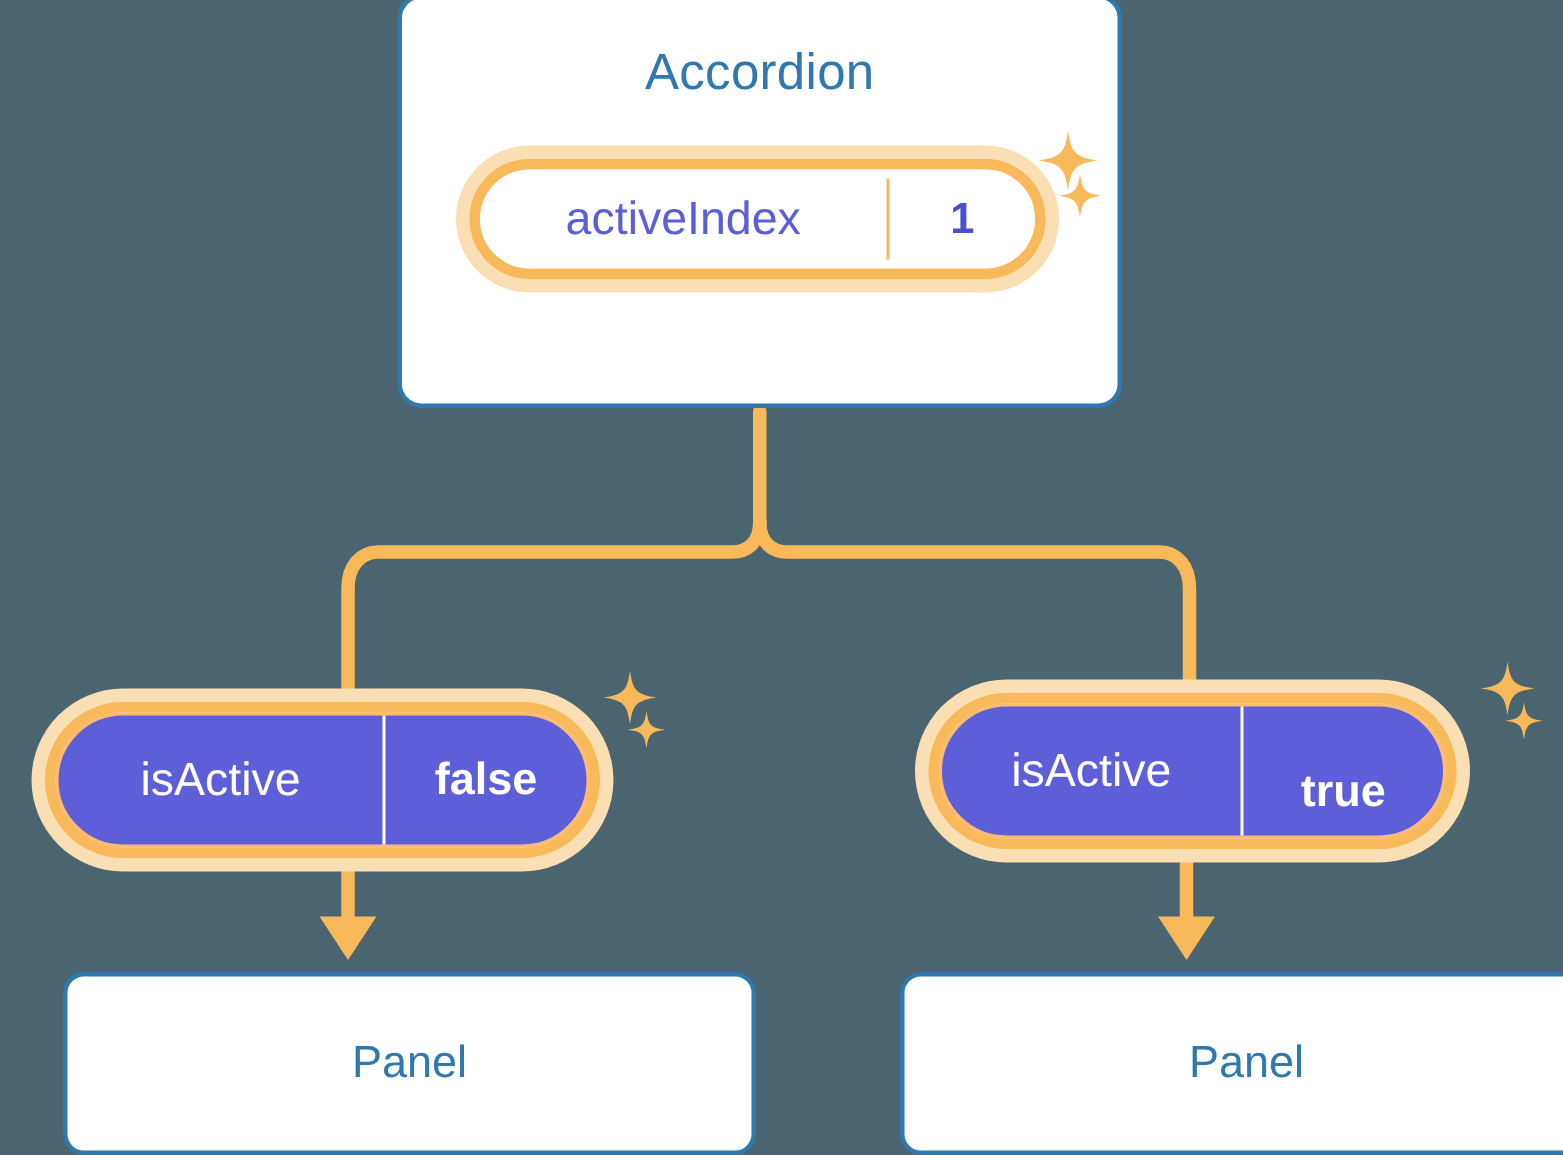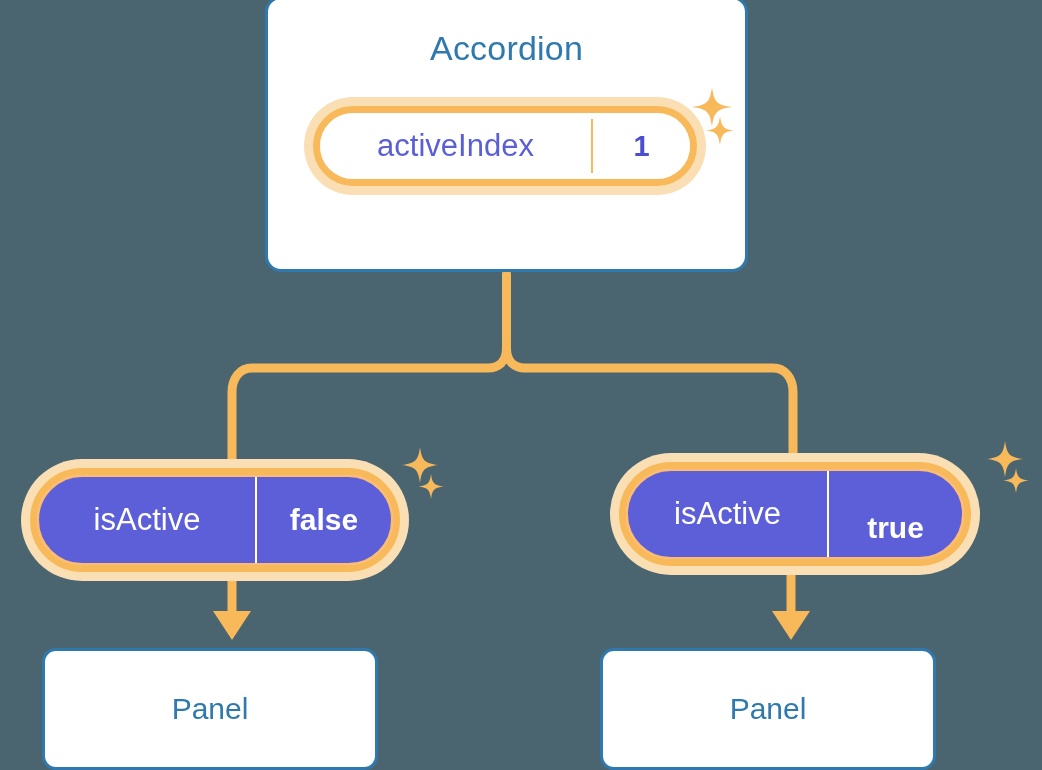--- a/index.html
+++ b/index.html
@@ -23,21 +23,21 @@
     border-radius:14px;
     box-sizing:border-box;
   }
   #accordion-card{ left:265px; top:-4px; width:483px; height:276px; border-radius:16px;}
   #accordion-title{
     position:absolute; left:0; top:30px; width:100%;
     text-align:center;
     font-size:34px; color:#2f79ae; letter-spacing:.2px;
   }
 
-  .panel-card{ width:336px; height:122px; top:648px;}
+  .panel-card{ width:462px; height:122px; top:648px;}
   #panel-left{ left:42px; }
   #panel-right{ left:600px; }
   .panel-label{
     position:absolute;left:0;top:0;width:100%;height:100%;
     display:flex;align-items:center;justify-content:center;
     font-size:30px;color:#2f79ae;
   }
 
   
   .pill{

